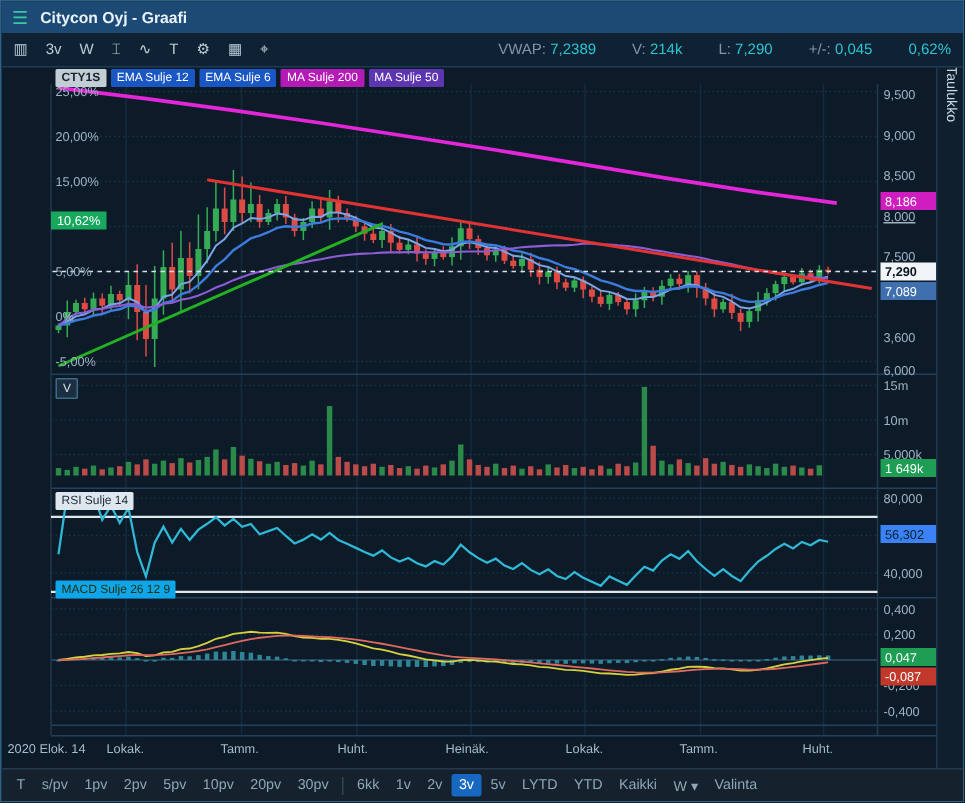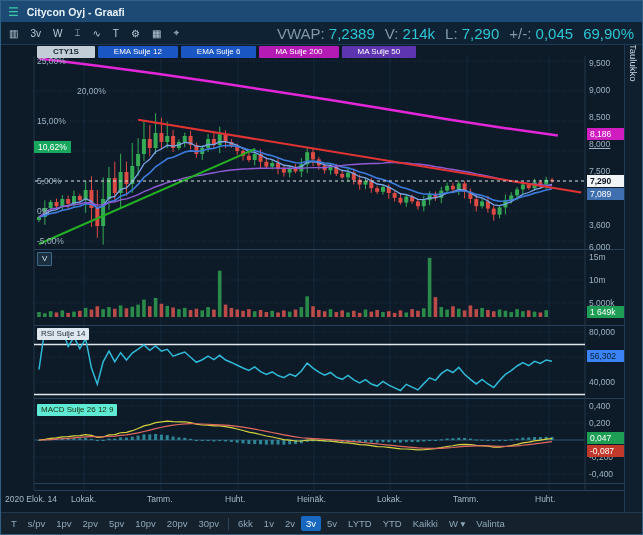--- a/index.html
+++ b/index.html
@@ -7,33 +7,33 @@
   body{font-family:"Liberation Sans",sans-serif}
   .app{position:relative;width:643px;height:535px;background:#0d1b29;border:1px solid #2d6186;overflow:hidden}
 
   .titlebar{position:absolute;top:0;left:0;right:0;height:21px;background:#1c4a74;display:flex;align-items:center;gap:8px;padding:0 7px;z-index:5}
   .menu-icon{color:#38c9a4;font-size:12px;cursor:pointer}
   .title{color:#e9f2f8;font-size:10.5px;font-weight:bold}
 
   .toolbar{position:absolute;top:21px;left:0;right:0;height:23px;background:#0e2233;display:flex;align-items:center;padding:0 8px;border-bottom:1px solid #1d3a52;z-index:5}
   .tb-left{display:flex;gap:12px;align-items:center;color:#b9cddb;font-size:10px}
   .tb-left span{cursor:pointer}
-  .tb-right{margin-left:auto;display:flex;gap:10px;font-size:15px;white-space:nowrap}
+  .tb-right{margin-left:auto;display:flex;gap:24px;font-size:10px;white-space:nowrap}
   .stat .lb{color:#7f97a9}
   .stat .vl{color:#2cc5d3}
 
   svg#plot{position:absolute;top:44px;left:0}
 
   #chips{position:absolute;top:45px;left:36px;display:flex;gap:3px;z-index:3}
-  .chip{font-size:8px;padding:1px 16px;border-radius:1px;line-height:10px;white-space:nowrap;cursor:pointer}
+  .chip{font-size:8px;padding:1px 4px;border-radius:1px;line-height:10px;white-space:nowrap;cursor:pointer}
 
   .pane-chip{position:absolute;left:36px;font-size:8px;padding:1px 4px;border-radius:1px;line-height:10px;z-index:3;cursor:pointer}
   #v-chip{top:251px;background:#1b2f40;border:1px solid #3e6a8a;color:#cfe3ee}
   #rsi-chip{top:327px;background:#dfe7ee;color:#1a2833}
-  #macd-chip{top:403px;background:#5eead4;color:#20300d}
+  #macd-chip{top:386px;background:#0ea5e9;color:#20300d}
 
   .badge{position:absolute;left:586px;min-width:37px;font-size:8.5px;padding:1px 3px;line-height:10px;color:#fff;z-index:3;white-space:nowrap}
   #badge-ma200{top:127px;background:#cf1dbf}
   #badge-last{top:174px;background:#f2f5f7;color:#0b1722;font-weight:bold}
   #badge-ema{top:187px;background:#3f6fae}
   #badge-vol{top:305px;background:#1d9e54}
   #badge-rsi{top:349px;background:#3b82f6;color:#04222b}
   #badge-macd{top:431px;background:#1d9e54}
   #badge-signal{top:444px;background:#c0392b}
   #marker-left{position:absolute;left:33px;top:140px;background:#17a85e;color:#fff;font-size:8.5px;padding:1px 4px;line-height:10px;z-index:3}
@@ -72,21 +72,21 @@
         <span>T</span>
         <span>⚙</span>
         <span>▦</span>
         <span>⌖</span>
       </div>
     <div class="tb-right" id="tbright">
         <span class="stat"><span class="lb">VWAP: </span><span class="vl">7,2389</span></span>
         <span class="stat"><span class="lb">V: </span><span class="vl">214k</span></span>
         <span class="stat"><span class="lb">L: </span><span class="vl">7,290</span></span>
         <span class="stat"><span class="lb">+/-: </span><span class="vl">0,045</span></span>
-        <span class="stat"><span class="lb"></span><span class="vl">69,90%</span></span>
+        <span class="stat"><span class="lb"></span><span class="vl">0,62%</span></span>
       </div>
   </div>
 
   <svg id="plot" width="624" height="466" viewBox="0 44 624 466">
       <line x1="83" y1="55" x2="83" y2="489" stroke="#152b3d" stroke-width="1"></line>
       <line x1="160" y1="55" x2="160" y2="489" stroke="#152b3d" stroke-width="1"></line>
       <line x1="237" y1="55" x2="237" y2="489" stroke="#152b3d" stroke-width="1"></line>
       <line x1="313" y1="55" x2="313" y2="489" stroke="#152b3d" stroke-width="1"></line>
       <line x1="389" y1="55" x2="389" y2="489" stroke="#152b3d" stroke-width="1"></line>
       <line x1="466" y1="55" x2="466" y2="489" stroke="#152b3d" stroke-width="1"></line>
@@ -539,21 +539,21 @@
       <span class="bbtn active">3v</span>
       <span class="bbtn">5v</span>
       <span class="bbtn">LYTD</span>
       <span class="bbtn">YTD</span>
       <span class="bbtn">Kaikki</span>
       <span class="bbtn">W ▾</span>
       <span class="bbtn">Valinta</span>
     </div>
 
 <span class="axlbl" style="left: 36px; top: 56px;">25,00%</span>
-    <span class="axlbl" style="left: 36px; top: 86px; margin-left: 40px;">20,00%</span>
+    <span class="axlbl" style="left: 36px; top: 86px;">20,00%</span>
     <span class="axlbl" style="left: 36px; top: 116px;">15,00%</span>
     <span class="axlbl" style="left: 36px; top: 176px;">5,00%</span>
     <span class="axlbl" style="left: 36px; top: 206px;">0%</span>
     <span class="axlbl" style="left: 36px; top: 236px;">-5,00%</span>
     <span class="axlbl" style="left: 588px; top: 58px;">9,500</span>
     <span class="axlbl" style="left: 588px; top: 85px;">9,000</span>
     <span class="axlbl" style="left: 588px; top: 112px;">8,500</span>
     <span class="axlbl" style="left: 588px; top: 139px; text-decoration: underline;">8,000</span>
     <span class="axlbl" style="left: 588px; top: 166px;">7,500</span>
     <span class="axlbl" style="left: 588px; top: 220px;">3,600</span>

